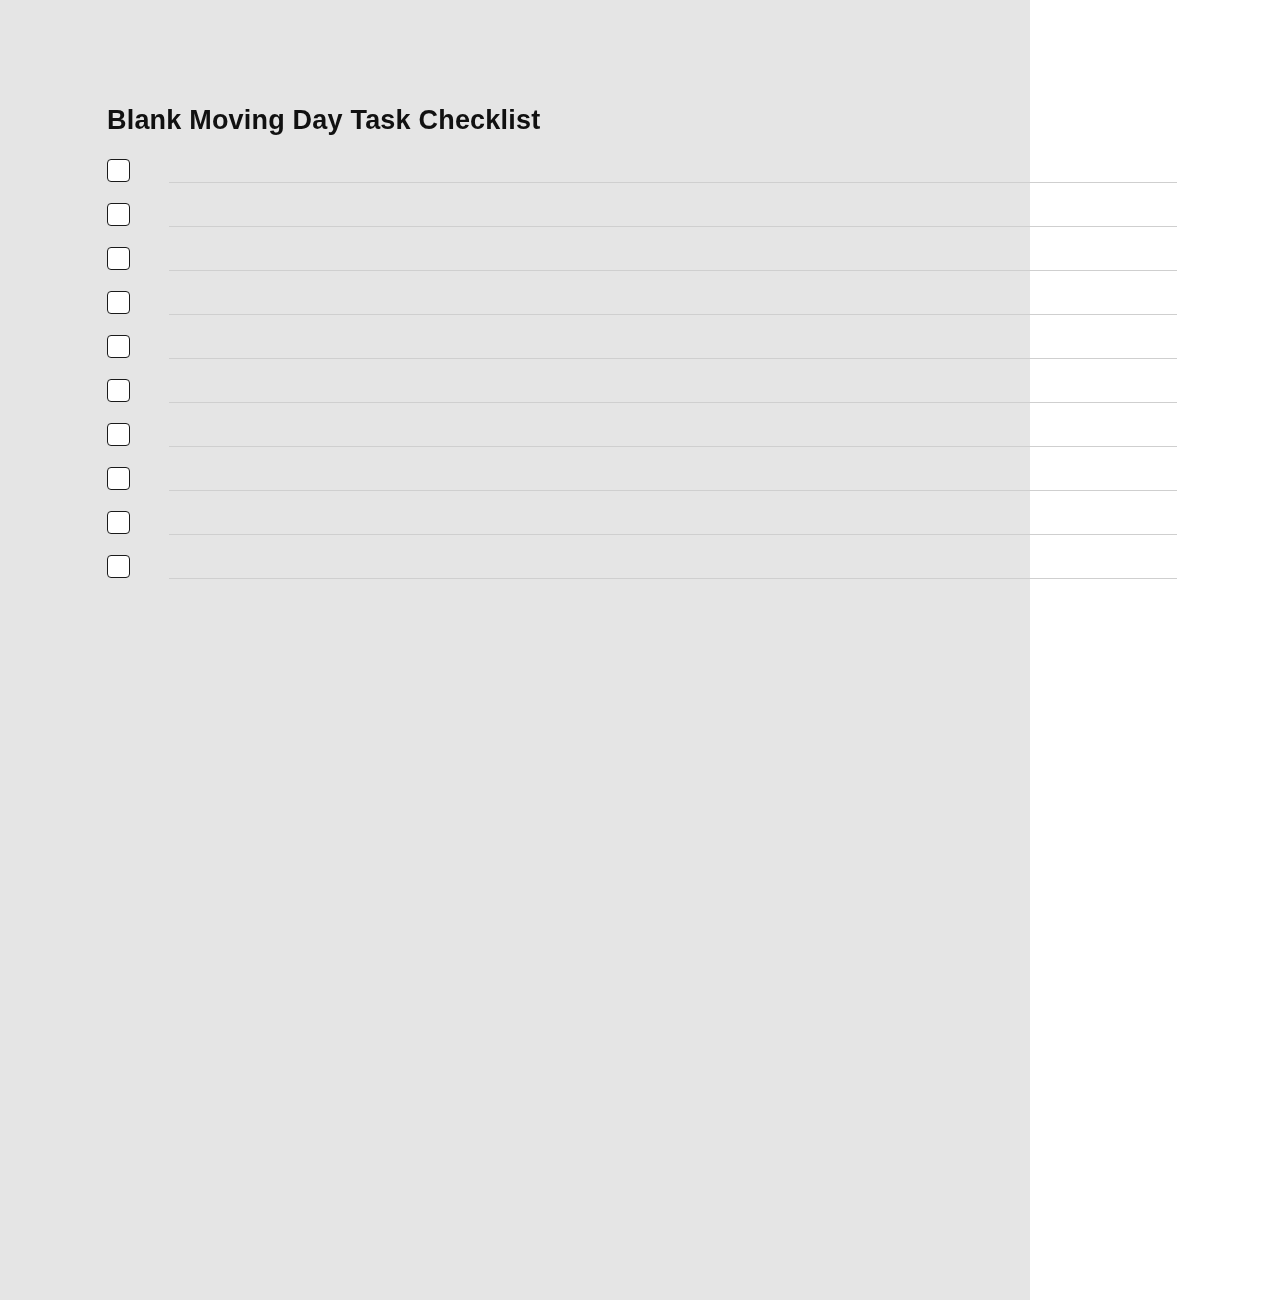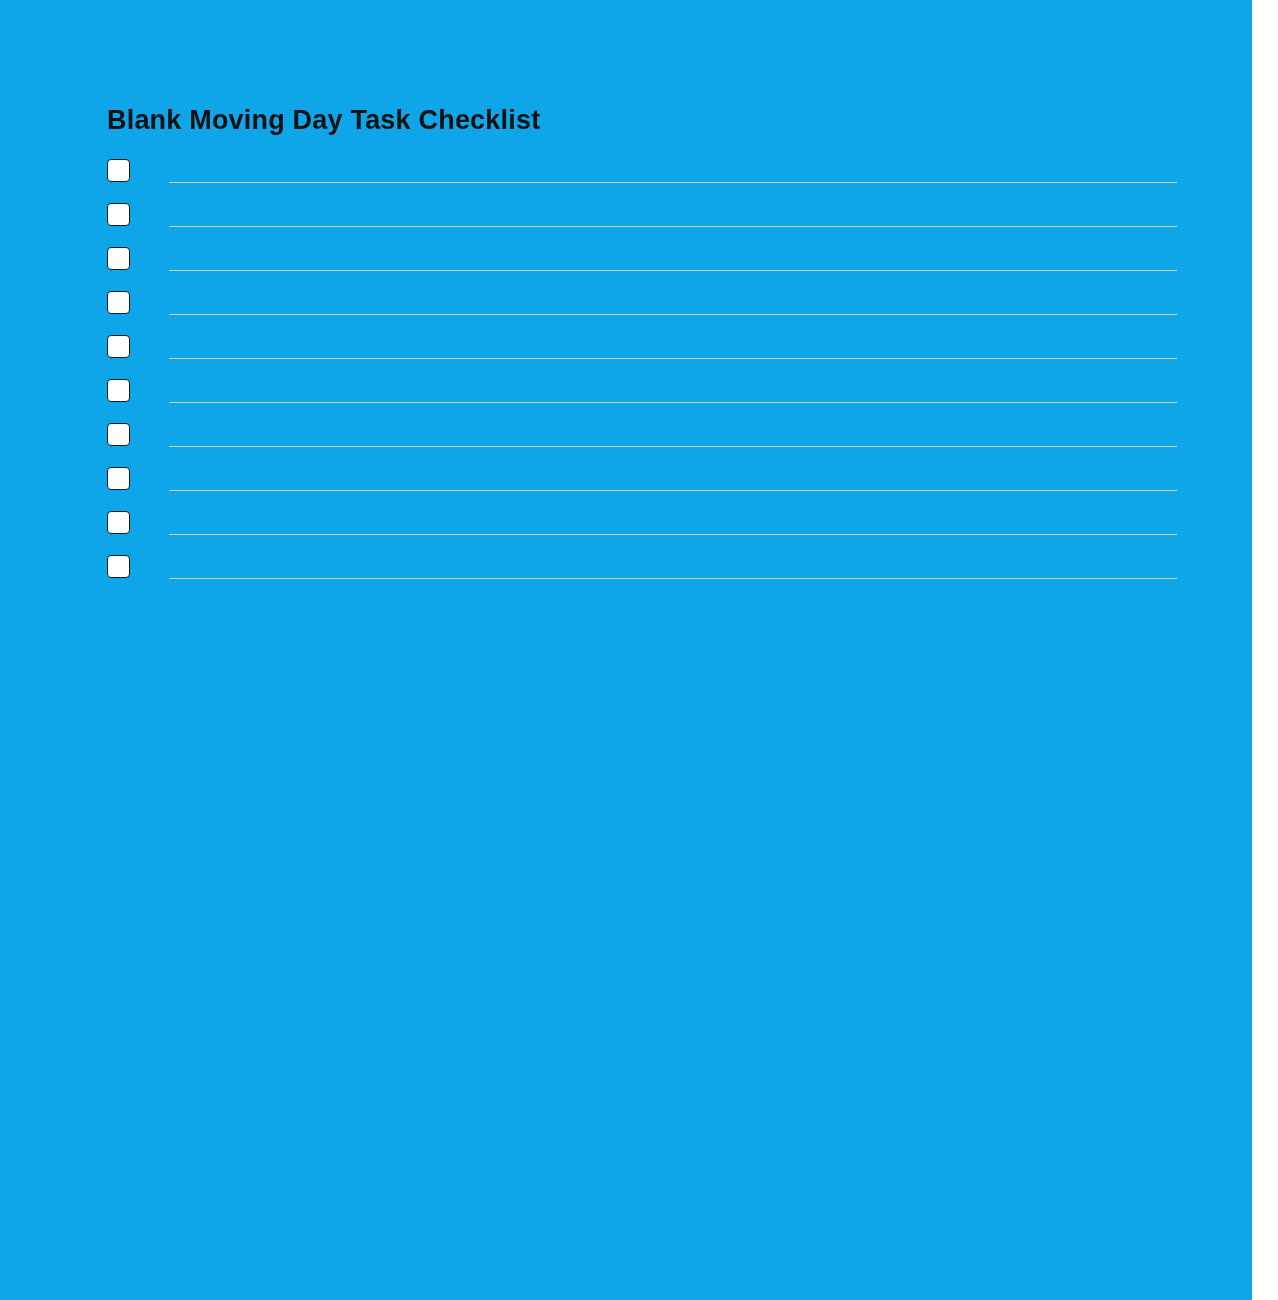--- a/index.html
+++ b/index.html
@@ -12,23 +12,23 @@
     height: 1300px;
     font-family: "Liberation Sans", sans-serif;
     color: #000000;
     position: relative;
     overflow: hidden;
   }
   .page {
     position: absolute;
     left: 0;
     top: 0;
-    width: 1252px;
+    width: 1030px;
     height: 1300px;
-    background: #0ea5e9;
+    background: #e5e5e5;
   }
   .doc-title {
     position: absolute;
     left: 107px;
     top: 105px;
     font-size: 27px;
     font-weight: bold;
     letter-spacing: 0.2px;
     color: #111111;
     white-space: nowrap;

